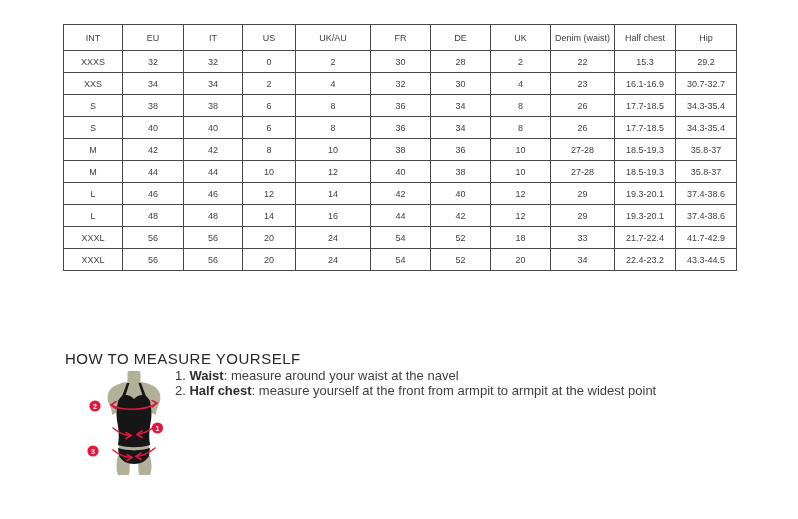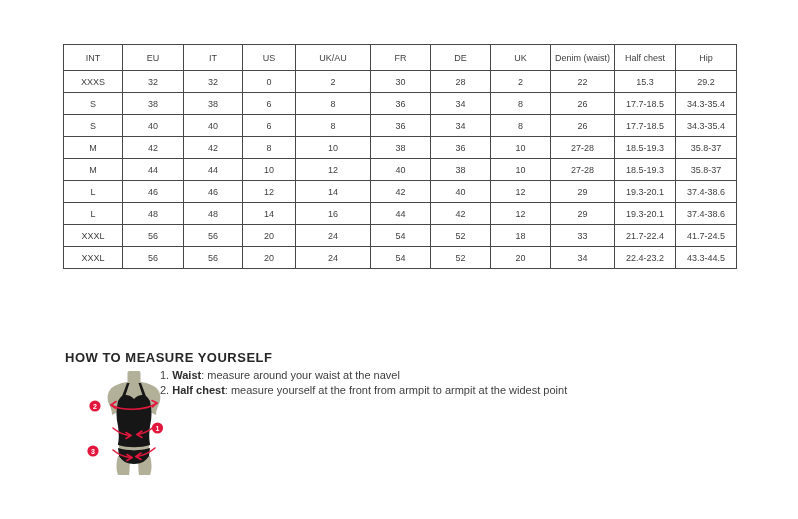--- a/index.html
+++ b/index.html
@@ -1,21 +1,21 @@
 <!DOCTYPE html>
 <html><head>
 <meta charset="utf-8">
 <style>
   html,body{margin:0;padding:0;background:#ffffff;}
   body{
     width:798px;height:519px;position:relative;overflow:hidden;
     font-family:"Liberation Sans",sans-serif;color:#3f3e3e;
   }
   
-  .table-wrap{position:absolute;left:63px;top:24px;margin-top:20px;}
+  .table-wrap{position:absolute;left:63px;top:24px;}
   table{border-collapse:collapse;table-layout:fixed;}
   col:nth-child(1){width:59px}
   col:nth-child(2){width:61px}
   col:nth-child(3){width:59px}
   col:nth-child(4){width:53px}
   col:nth-child(5){width:75px}
   col:nth-child(6){width:60px}
   col:nth-child(7){width:60px}
   col:nth-child(8){width:60px}
   col:nth-child(9){width:64px}
@@ -24,24 +24,24 @@
   th,td{
     border:1px solid #474747;text-align:center;vertical-align:middle;
     font-size:9px;font-weight:400;color:#3f3e3e;padding:0;background:#fff;
     white-space:nowrap;overflow:hidden;
   }
   th{height:25px;}
   td{height:21px;}
   
   .measure-title{
     position:absolute;left:65px;top:350px;
-    font-size:13px;font-weight:700;letter-spacing:.5px;color:#262626;
+    font-size:15px;font-weight:400;letter-spacing:.5px;color:#262626;
   }
   .figure-wrap{position:absolute;left:84px;top:368px;width:100px;height:112px;}
-  .steps{position:absolute;left:160px;top:368px;font-size:11px;color:#3f3e3e;}
+  .steps{position:absolute;left:175px;top:368px;font-size:13px;color:#3f3e3e;}
   .step{line-height:15px;white-space:nowrap;}
   .step b{font-weight:700;color:#2e2d2d;}
   .badge-num{font-size:7px;font-weight:700;fill:#ffffff;}
 </style>
 </head>
 <body>
 
 <div class="table-wrap">
   <table>
     <colgroup>
@@ -80,20 +80,33 @@
           <td>0</td>
           <td>2</td>
           <td>30</td>
           <td>28</td>
           <td>2</td>
           <td>22</td>
           <td>15.3</td>
           <td>29.2</td>
         </tr>
         <tr>
+          <td>XXS</td>
+          <td>34</td>
+          <td>34</td>
+          <td>2</td>
+          <td>4</td>
+          <td>32</td>
+          <td>30</td>
+          <td>4</td>
+          <td>23</td>
+          <td>16.1-16.9</td>
+          <td>30.7-32.7</td>
+        </tr>
+        <tr>
           <td>S</td>
           <td>38</td>
           <td>38</td>
           <td>6</td>
           <td>8</td>
           <td>36</td>
           <td>34</td>
           <td>8</td>
           <td>26</td>
           <td>17.7-18.5</td>
@@ -168,21 +181,21 @@
           <td>XXXL</td>
           <td>56</td>
           <td>56</td>
           <td>20</td>
           <td>24</td>
           <td>54</td>
           <td>52</td>
           <td>18</td>
           <td>33</td>
           <td>21.7-22.4</td>
-          <td>41.7-24.5</td>
+          <td>41.7-42.9</td>
         </tr>
         <tr>
           <td>XXXL</td>
           <td>56</td>
           <td>56</td>
           <td>20</td>
           <td>24</td>
           <td>54</td>
           <td>52</td>
           <td>20</td>

